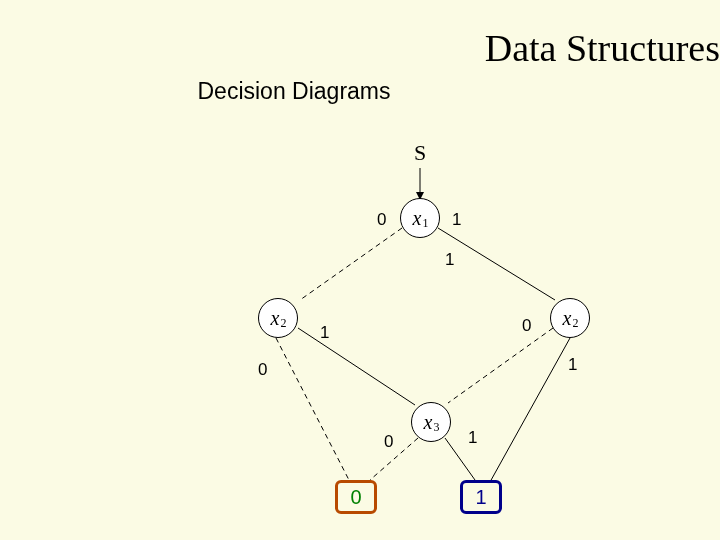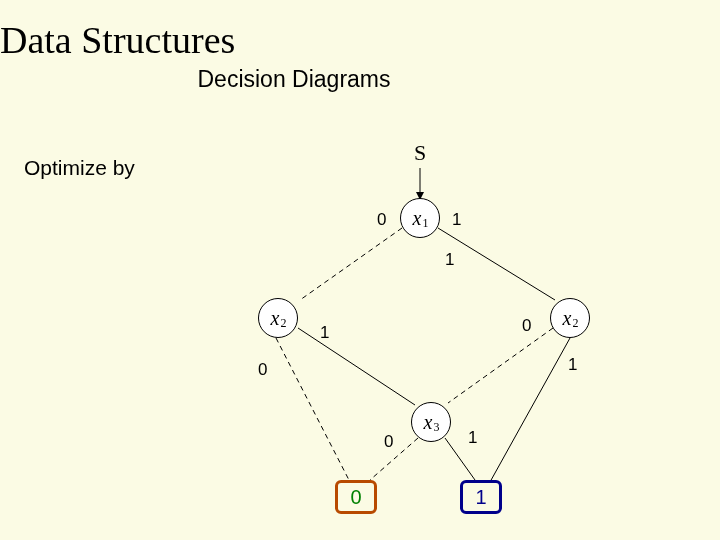--- a/index.html
+++ b/index.html
@@ -6,31 +6,31 @@
     body {
       width: 720px;
       height: 540px;
       background: #fbfbe4;
       position: relative;
       font-family: Arial, sans-serif;
       overflow: hidden;
     }
     .title {
       position: absolute;
-      top: 18px;
+      top: 26px;
       left: 0;
       width: 720px;
-      text-align: left;
+      text-align: right;
       font-family: Georgia, 'Times New Roman', serif;
       font-size: 38px;
       color: #000;
     }
     .subtitle {
       position: absolute;
-      top: 66px;
+      top: 78px;
       left: 0;
       width: 588px;
       text-align: center;
       font-size: 23px;
       color: #000;
     }
     .sidenote {
       position: absolute;
       top: 155px;
       left: 24px;
@@ -101,21 +101,21 @@
     svg.edges line.dashed {
       stroke-dasharray: 5 4;
     }
   </style>
 </head>
 <body>
 
 <div class="title">Data Structures</div>
 <div class="subtitle">Decision Diagrams</div>
 <div class="sidenote">
-  <span>Optimize by</span><br>
+  <br>
 </div>
 
 <div class="s-label" style="left:414px; top:140px;">S</div>
 
 <svg class="edges">
 
   <line x1="420" y1="168" x2="420" y2="195"></line>
   <polygon points="420,200 416,192 424,192" fill="#000"></polygon>
 
   <line class="dashed" x1="402" y1="228" x2="300" y2="300"></line>

